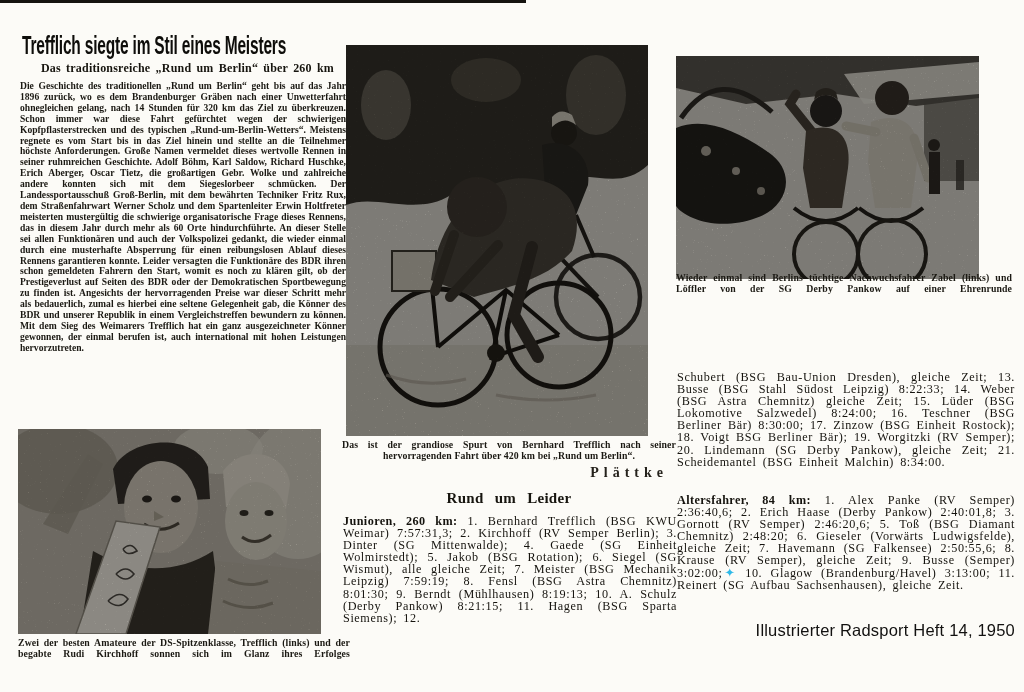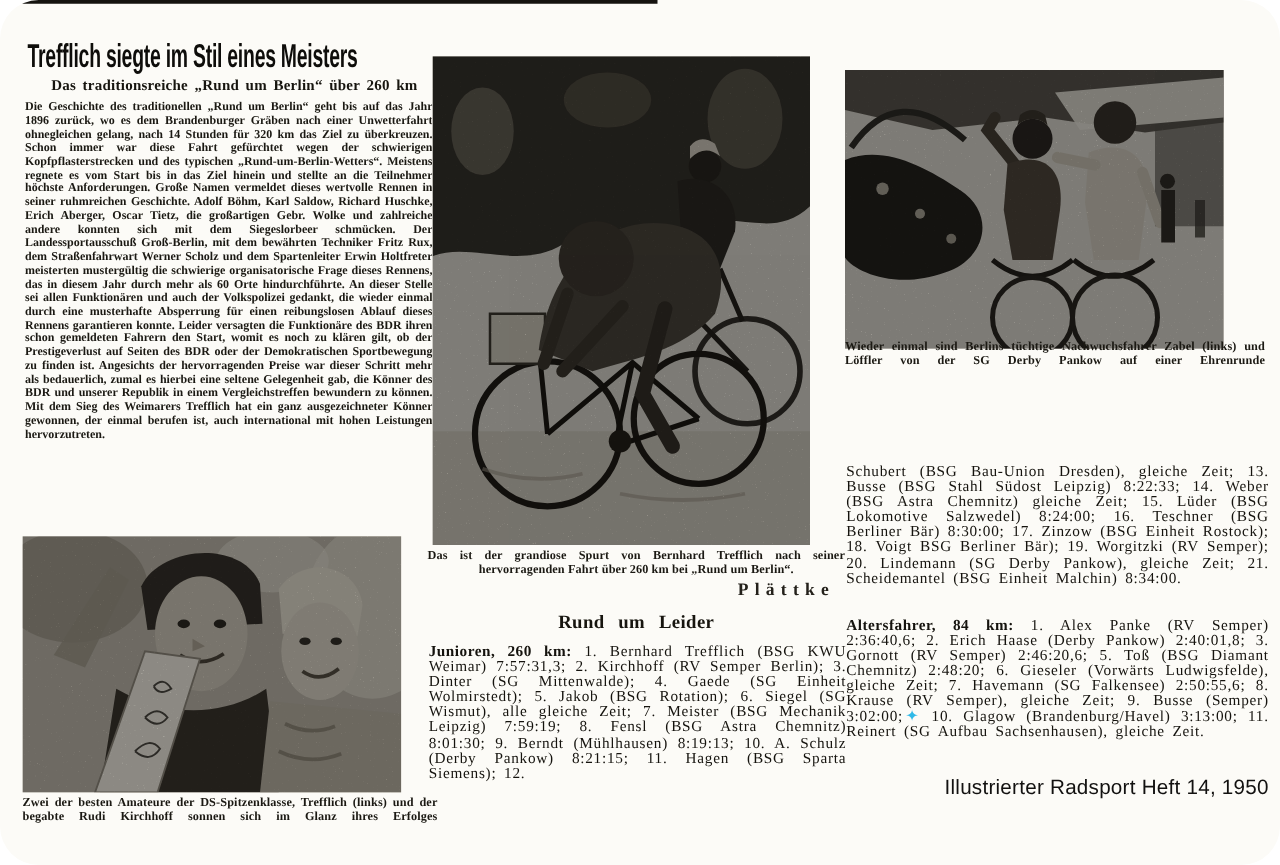--- a/index.html
+++ b/index.html
@@ -62,21 +62,21 @@
 
 <svg width="0" height="0" style="position:absolute" aria-hidden="true">
   <defs>
     <filter id="grain" x="0" y="0" width="100%" height="100%">
       <feTurbulence type="fractalNoise" baseFrequency="0.85" numOctaves="2" stitchTiles="stitch" result="n"></feTurbulence>
       <feColorMatrix in="n" type="matrix" values="0 0 0 0 0  0 0 0 0 0  0 0 0 0 0  0.9 0.9 0.9 0 0"></feColorMatrix>
     </filter>
   </defs>
 </svg>
 
-<div class="page" style="background: rgb(252, 251, 247); border-radius: 31px;">
+<div class="page" style="background: rgb(252, 251, 247);">
 
   <div class="abs artifact-top"></div>
 
   <h1 class="abs headline">Trefflich siegte im Stil eines Meisters</h1>
   <h2 class="abs subhead">Das traditionsreiche „Rund um Berlin“ über 260 km</h2>
   <p class="abs bodytext">Die Geschichte des traditionellen „Rund um Berlin“ geht bis auf das Jahr 1896 zurück, wo es dem Brandenburger Gräben nach einer Unwetterfahrt ohnegleichen gelang, nach 14 Stunden für 320 km das Ziel zu überkreuzen. Schon immer war diese Fahrt gefürchtet wegen der schwierigen Kopfpflasterstrecken und des typischen „Rund-um-Berlin-Wetters“. Meistens regnete es vom Start bis in das Ziel hinein und stellte an die Teilnehmer höchste Anforderungen. Große Namen vermeldet dieses wertvolle Rennen in seiner ruhmreichen Geschichte. Adolf Böhm, Karl Saldow, Richard Huschke, Erich Aberger, Oscar Tietz, die großartigen Gebr. Wolke und zahlreiche andere konnten sich mit dem Siegeslorbeer schmücken. Der Landessportausschuß Groß-Berlin, mit dem bewährten Techniker Fritz Rux, dem Straßenfahrwart Werner Scholz und dem Spartenleiter Erwin Holtfreter meisterten mustergültig die schwierige organisatorische Frage dieses Rennens, das in diesem Jahr durch mehr als 60 Orte hindurchführte. An dieser Stelle sei allen Funktionären und auch der Volkspolizei gedankt, die wieder einmal durch eine musterhafte Absperrung für einen reibungslosen Ablauf dieses Rennens garantieren konnte. Leider versagten die Funktionäre des BDR ihren schon gemeldeten Fahrern den Start, womit es noch zu klären gilt, ob der Prestigeverlust auf Seiten des BDR oder der Demokratischen Sportbewegung zu finden ist. Angesichts der hervorragenden Preise war dieser Schritt mehr als bedauerlich, zumal es hierbei eine seltene Gelegenheit gab, die Könner des BDR und unserer Republik in einem Vergleichstreffen bewundern zu können. Mit dem Sieg des Weimarers Trefflich hat ein ganz ausgezeichneter Könner gewonnen, der einmal berufen ist, auch international mit hohen Leistungen hervorzutreten.</p>
 
   <figure class="abs photo" style="left:18px;top:429px;width:303px;height:205px;margin:0">
     <svg viewBox="0 0 303 205" width="303" height="205">
       <rect width="303" height="205" fill="#b7b1a5"></rect>
@@ -124,21 +124,21 @@
       <circle cx="150" cy="308" r="9" fill="#242019"></circle>
       <rect x="46" y="206" width="44" height="40" fill="#c9c4b7" stroke="#3a362e" stroke-width="2"></rect>
       <path d="M85 235 C95 162 142 128 187 134 C232 140 237 176 226 206 C200 236 160 242 128 252 Z" fill="#4a453c"></path>
       <circle cx="131" cy="162" r="30" fill="#3f3931"></circle>
       <path d="M108 190 L89 246 M152 200 L104 252" stroke="#3b362e" stroke-width="10" fill="none" stroke-linecap="round"></path>
       <path d="M186 202 L168 270 L192 312" stroke="#342f28" stroke-width="12" fill="none" stroke-linecap="round"></path>
       <path d="M40 330 q40 14 80 4 M150 350 q50 10 100 0" stroke="#9b9587" stroke-width="3" fill="none" opacity=".6"></path>
       <rect width="302" height="391" filter="url(#grain)" opacity=".42"></rect>
     </svg>
   </figure>
-  <p class="abs caption caption-sprint">Das ist der grandiose Spurt von Bernhard Trefflich nach seiner hervorragenden Fahrt über 260 km bei „Rund um Berlin“.</p>
+  <p class="abs caption caption-sprint">Das ist der grandiose Spurt von Bernhard Trefflich nach seiner hervorragenden Fahrt über 420 km bei „Rund um Berlin“.</p>
   <p class="abs credit">Plättke</p>
   <h3 class="abs results-title">Rund um Leider</h3>
   <p class="abs results results-junioren"><span class="lead">Junioren, 260 km:</span><span> 1. Bernhard Trefflich (BSG KWU Weimar) 7:57:31,3; 2. Kirchhoff (RV Semper Berlin); 3. Dinter (SG Mittenwalde); 4. Gaede (SG Einheit Wolmirstedt); 5. Jakob (BSG Rotation); 6. Siegel (SG Wismut), alle gleiche Zeit; 7. Meister (BSG Mechanik Leipzig) 7:59:19; 8. Fensl (BSG Astra Chemnitz) 8:01:30; 9. Berndt (Mühlhausen) 8:19:13; 10. A. Schulz (Derby Pankow) 8:21:15; 11. Hagen (BSG Sparta Siemens); 12.</span></p>
 
   <figure class="abs photo" style="left:676px;top:56px;width:303px;height:223px;margin:0">
     <svg viewBox="0 0 303 223" width="303" height="223">
       <rect width="303" height="223" fill="#d8d4cb"></rect>
       <path d="M0 0 H303 V42 L240 50 L160 38 L70 48 L0 32 Z" fill="#4a463f" opacity=".9"></path>
       <rect x="248" y="0" width="55" height="125" fill="#55514a" opacity=".65"></rect>
       <polygon points="168,18 303,6 303,38 188,48" fill="#e6e2d8" opacity=".9"></polygon>

